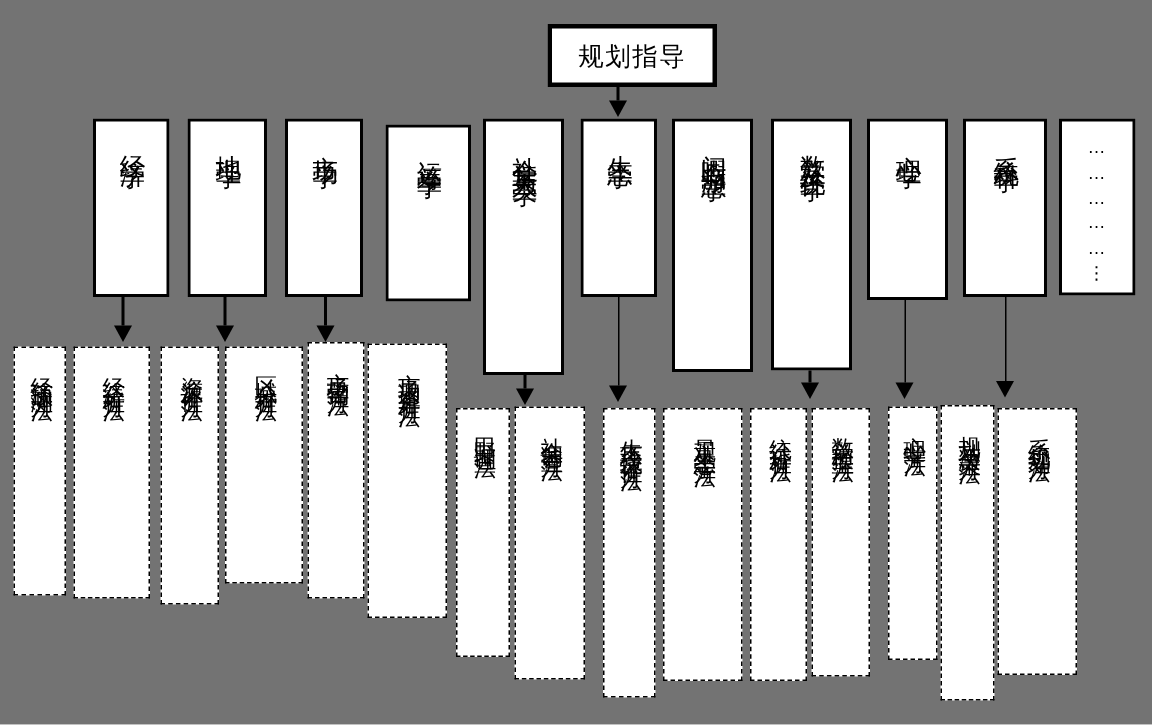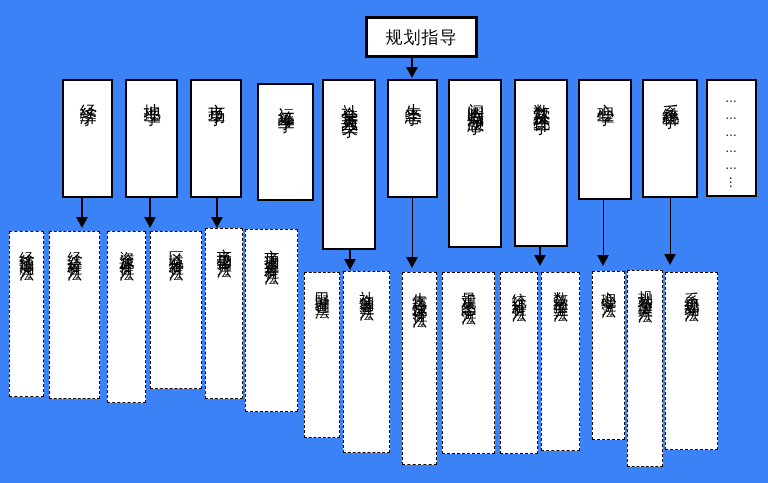--- a/index.html
+++ b/index.html
@@ -1,19 +1,19 @@
 <!DOCTYPE html>
 <html><head>
 <meta charset="utf-8">
 <style>
   html,body{margin:0;padding:0;background:#ffffff;}
   .canvas{
     position:relative;
     width:768px;height:483px;
-    background:#3b82f6;
+    background:#737373;
     font-family:"Liberation Sans","DejaVu Sans",sans-serif;
     color:#000;
     overflow:hidden;
     text-decoration:underline;
   }
   .box{
     position:absolute;
     box-sizing:border-box;
     background:#fff;
     display:flex;

